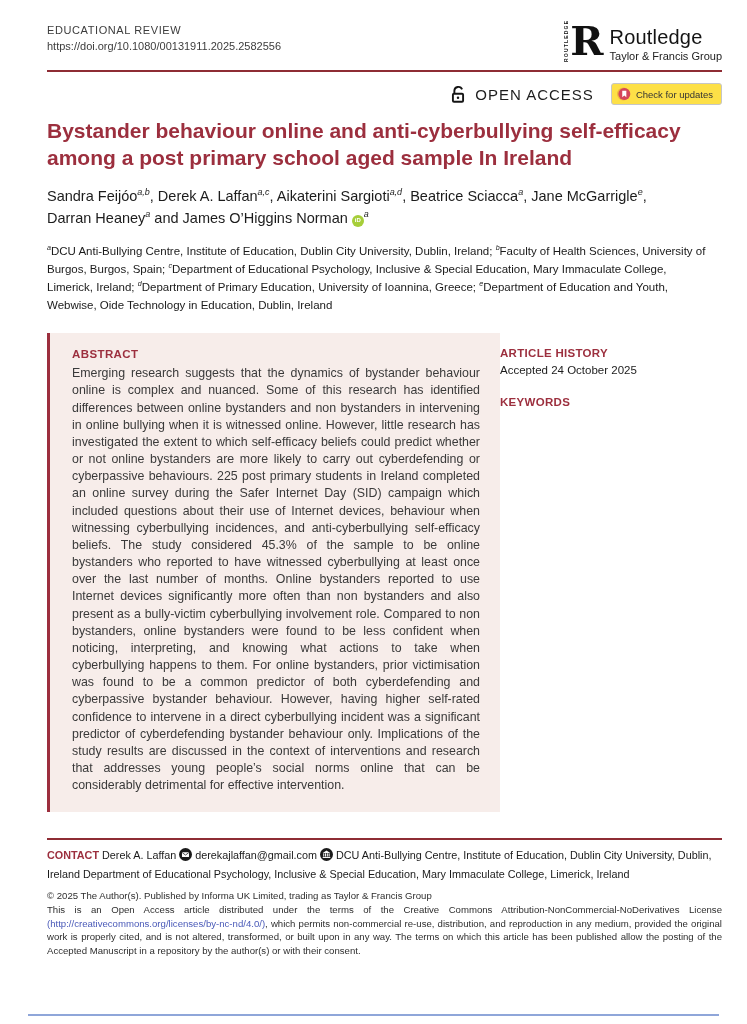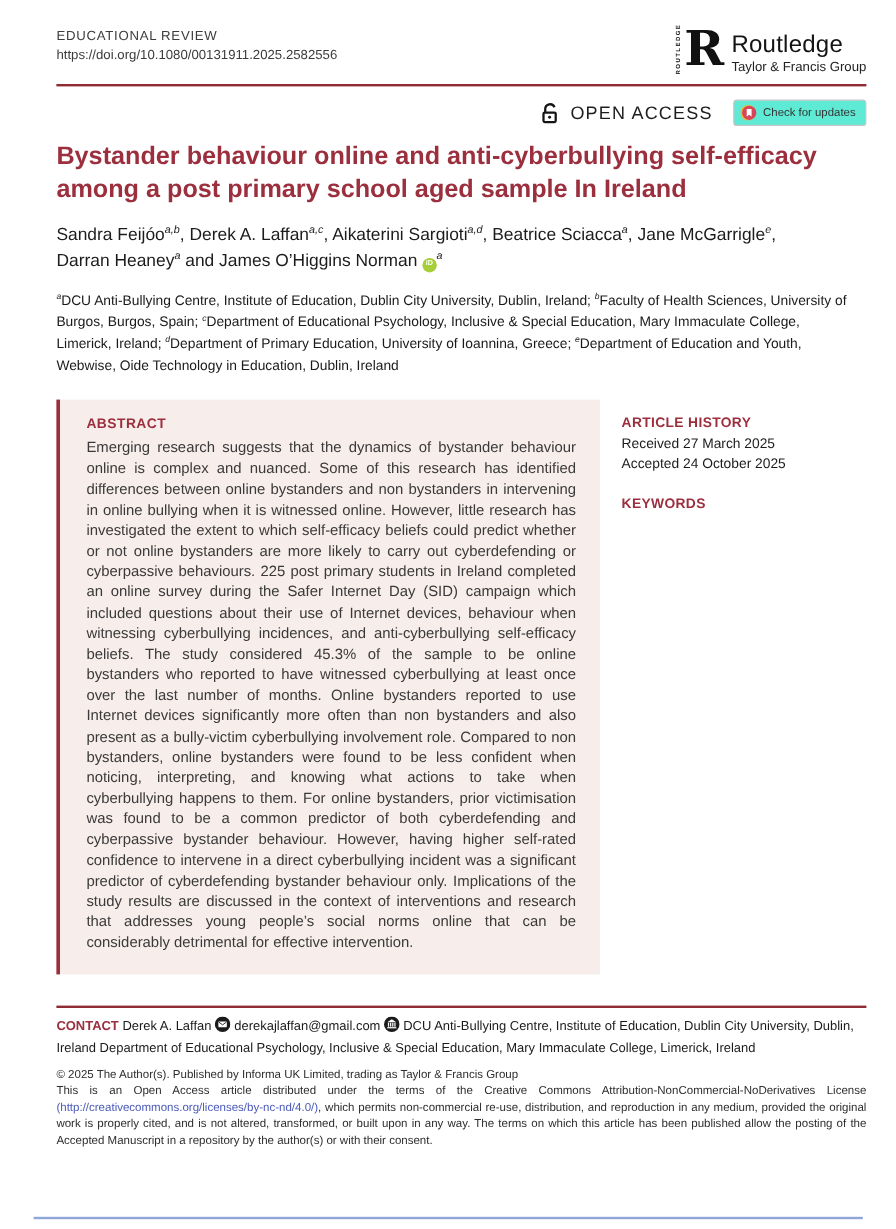--- a/index.html
+++ b/index.html
@@ -31,42 +31,42 @@
   .wordmark-tag { font-size: 11px; color: #222; margin-top: 1px; }
 
   .rule-top { border-top: 2px solid #8e2c34; margin-top: 8px; }
 
   
   .oa-row { display: flex; justify-content: flex-end; align-items: center; gap: 9px; margin: 11px 0 12px 0; }
   .oa-label { font-size: 15px; letter-spacing: 1px; color: #1d1d1d; font-weight: 500; }
   .oa-lock { display: inline-flex; }
   .crossmark {
     display: inline-flex; align-items: center; gap: 5px;
-    background: #5eead4; border: 1px solid #c6c6c6; border-radius: 3px;
+    background: #fde047; border: 1px solid #c6c6c6; border-radius: 3px;
     padding: 3px 8px 3px 5px; font-size: 9.5px; color: #333;
     font-family: "Liberation Sans", sans-serif; cursor: pointer; margin-left: 8px;
   }
 
   
   .title {
     color: #9c2f3e; font-size: 21px; font-weight: 700; line-height: 1.3;
     max-width: 650px; margin: 4px 0 13px 0;
   }
   .authors { font-size: 14.5px; line-height: 1.55; color: #1c1c1c; max-width: 630px; margin-bottom: 12px; }
   .authors sup, .affiliations sup { font-size: 0.62em; vertical-align: super; line-height: 0; font-style: italic; }
   .orcid {
     display: inline-flex; align-items: center; justify-content: center;
     width: 12px; height: 12px; border-radius: 50%;
     background: #a6ce39; color: #fff; font-size: 6px; font-weight: bold;
     vertical-align: 1px; cursor: pointer;
   }
   .affiliations { font-size: 11.5px; line-height: 1.58; color: #1a1a1a; margin-bottom: 19px; max-width: 660px; }
 
   
-  .abstract-row { display: flex; gap: 18px; }
+  .abstract-row { display: flex; }
   .abstract-box {
     flex: 0 0 453px;
     background: #f7edea;
     border-left: 3px solid #9c2f3e;
     padding: 15px 20px 18px 22px;
   }
   .abstract-heading { color: #9c2f3e; font-size: 11.5px; letter-spacing: 0.4px; font-weight: 700; margin-bottom: 5px; }
   .abstract-text { font-size: 12.4px; line-height: 1.385; color: #3a3a3a; text-align: justify; }
   .side { flex: 1 1 auto; padding-top: 14px; }
   .side-heading { color: #9c2f3e; font-size: 11.5px; letter-spacing: 0.3px; font-weight: 700; margin-bottom: 3px; }
@@ -136,21 +136,20 @@
 
   <p class="affiliations"><sup>a</sup>DCU Anti-Bullying Centre, Institute of Education, Dublin City University, Dublin, Ireland; <sup>b</sup>Faculty of Health Sciences, University of Burgos, Burgos, Spain; <sup>c</sup>Department of Educational Psychology, Inclusive &amp; Special Education, Mary Immaculate College, Limerick, Ireland; <sup>d</sup>Department of Primary Education, University of Ioannina, Greece; <sup>e</sup>Department of Education and Youth, Webwise, Oide Technology in Education, Dublin, Ireland</p>
 
   <section class="abstract-row">
     <div class="abstract-box">
       <h2 class="abstract-heading">ABSTRACT</h2>
       <p class="abstract-text">Emerging research suggests that the dynamics of bystander behaviour online is complex and nuanced. Some of this research has identified differences between online bystanders and non bystanders in intervening in online bullying when it is witnessed online. However, little research has investigated the extent to which self-efficacy beliefs could predict whether or not online bystanders are more likely to carry out cyberdefending or cyberpassive behaviours. 225 post primary students in Ireland completed an online survey during the Safer Internet Day (SID) campaign which included questions about their use of Internet devices, behaviour when witnessing cyberbullying incidences, and anti-cyberbullying self-efficacy beliefs. The study considered 45.3% of the sample to be online bystanders who reported to have witnessed cyberbullying at least once over the last number of months. Online bystanders reported to use Internet devices significantly more often than non bystanders and also present as a bully-victim cyberbullying involvement role. Compared to non bystanders, online bystanders were found to be less confident when noticing, interpreting, and knowing what actions to take when cyberbullying happens to them. For online bystanders, prior victimisation was found to be a common predictor of both cyberdefending and cyberpassive bystander behaviour. However, having higher self-rated confidence to intervene in a direct cyberbullying incident was a significant predictor of cyberdefending bystander behaviour only. Implications of the study results are discussed in the context of interventions and research that addresses young people’s social norms online that can be considerably detrimental for effective intervention.</p>
     </div>
     <aside class="side">
       <h3 class="side-heading">ARTICLE HISTORY</h3>
-      <p class="side-text">Received 27 March 2025</p>
       <p class="side-text">Accepted 24 October 2025</p>
       <div class="keywords-block">
         <h3 class="side-heading">KEYWORDS</h3>
       </div>
     </aside>
   </section>
 
   <footer class="footer">
     <div class="rule-contact"></div>
     <p class="contact">

